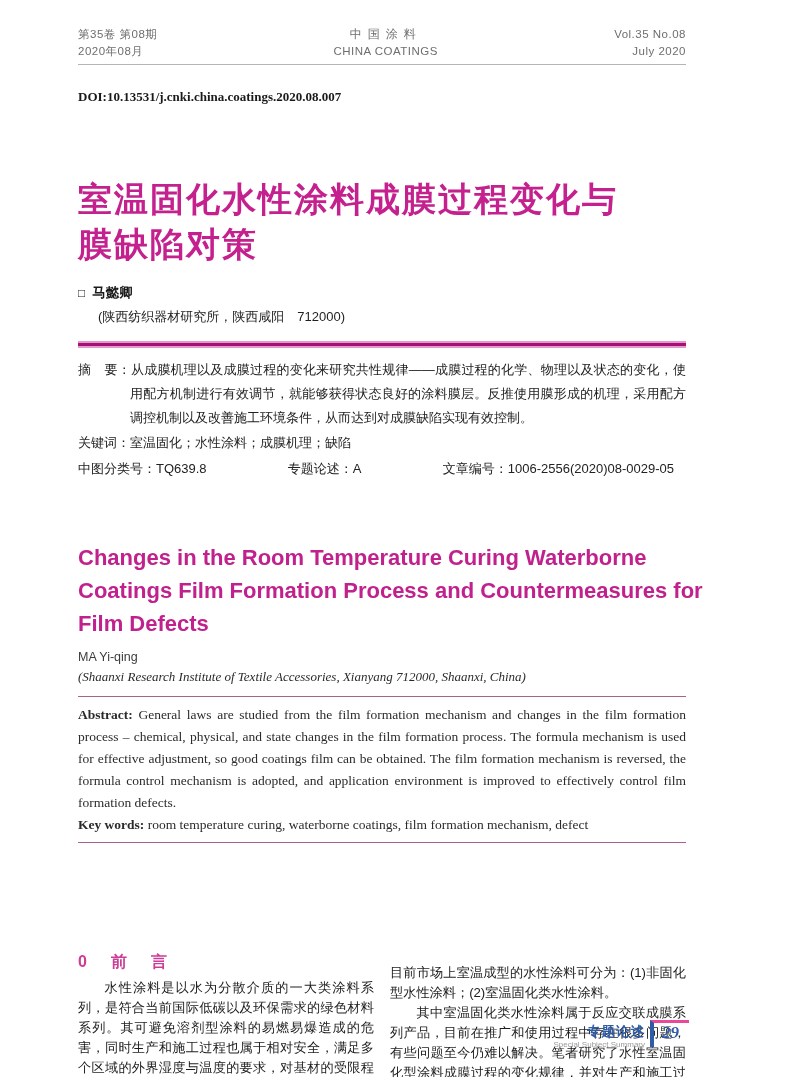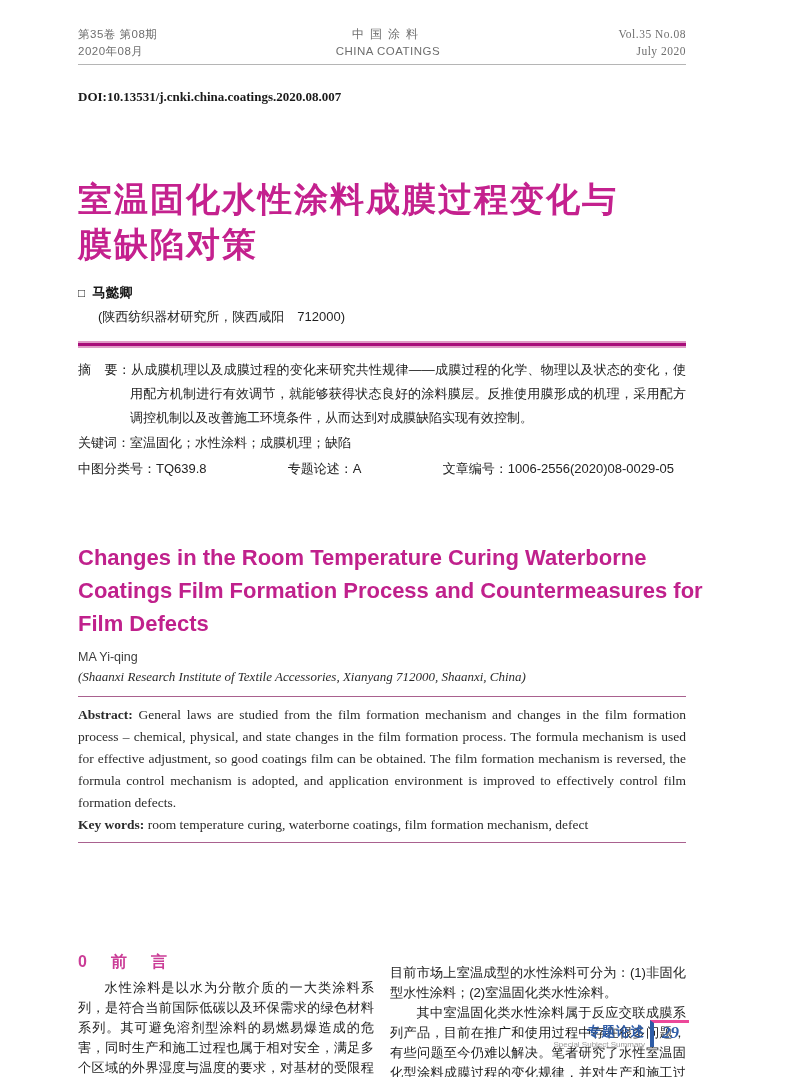--- a/index.html
+++ b/index.html
@@ -24,21 +24,21 @@
     display: flex;
     justify-content: space-between;
     align-items: flex-start;
     color: #6e6e6e;
     font-size: 11.5px;
     line-height: 17px;
     letter-spacing: 0.5px;
   }
   .jh-center { text-align: center; }
   .jh-center .cn { letter-spacing: 6px; font-size: 12px; }
-  .jh-right { text-align: right; font-family: Liberation Serif, serif; }
+  .jh-right { text-align: right; }
   .jh-rule {
     margin-top: 4px;
     border-top: 1px solid #b5b5b5;
   }
   .doi {
     margin-top: 24px;
     font-family: "Liberation Serif", "DejaVu Serif", serif;
     font-weight: bold;
     font-size: 13px;
     color: #1a1a1a;

